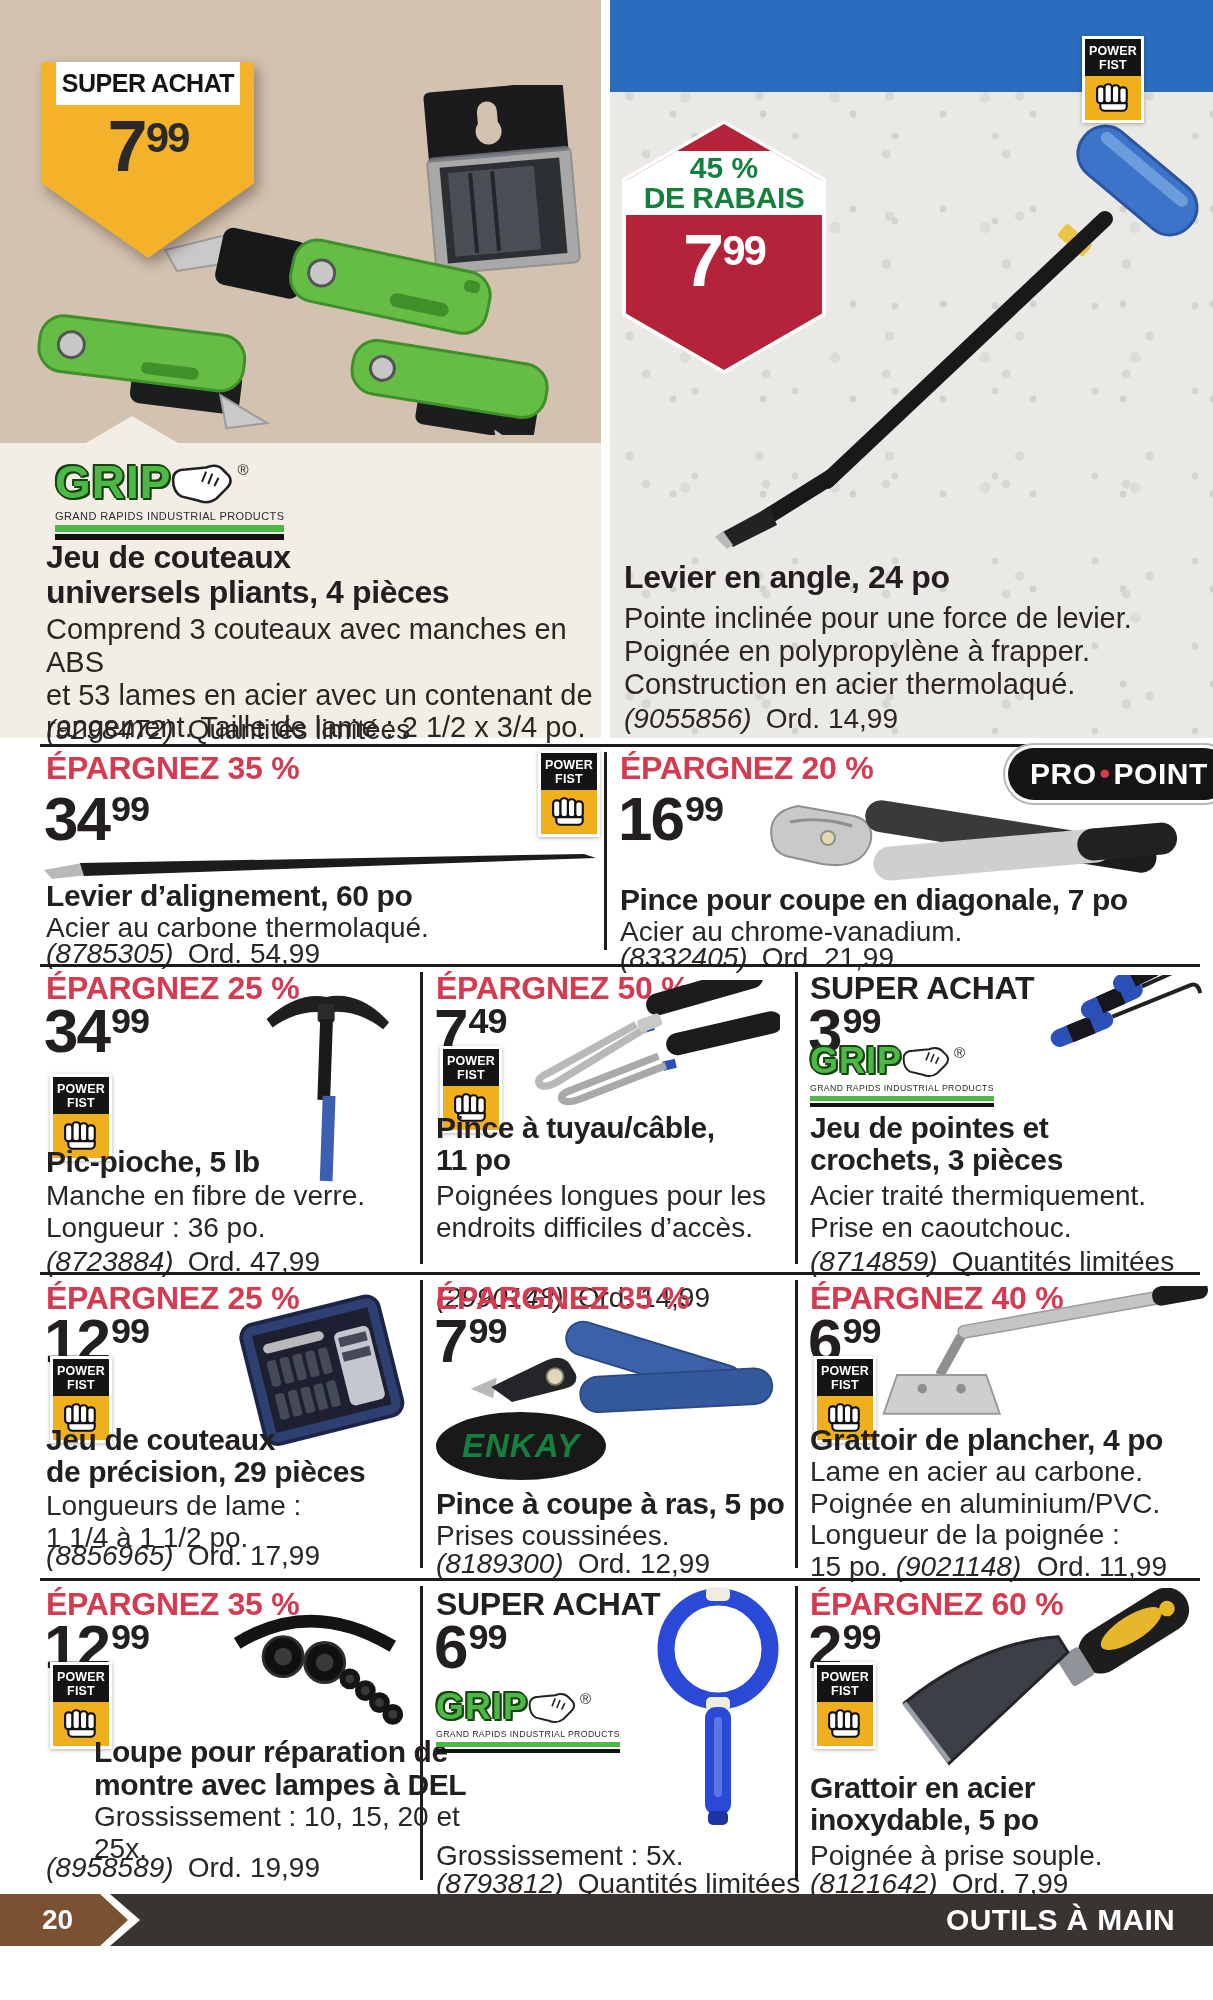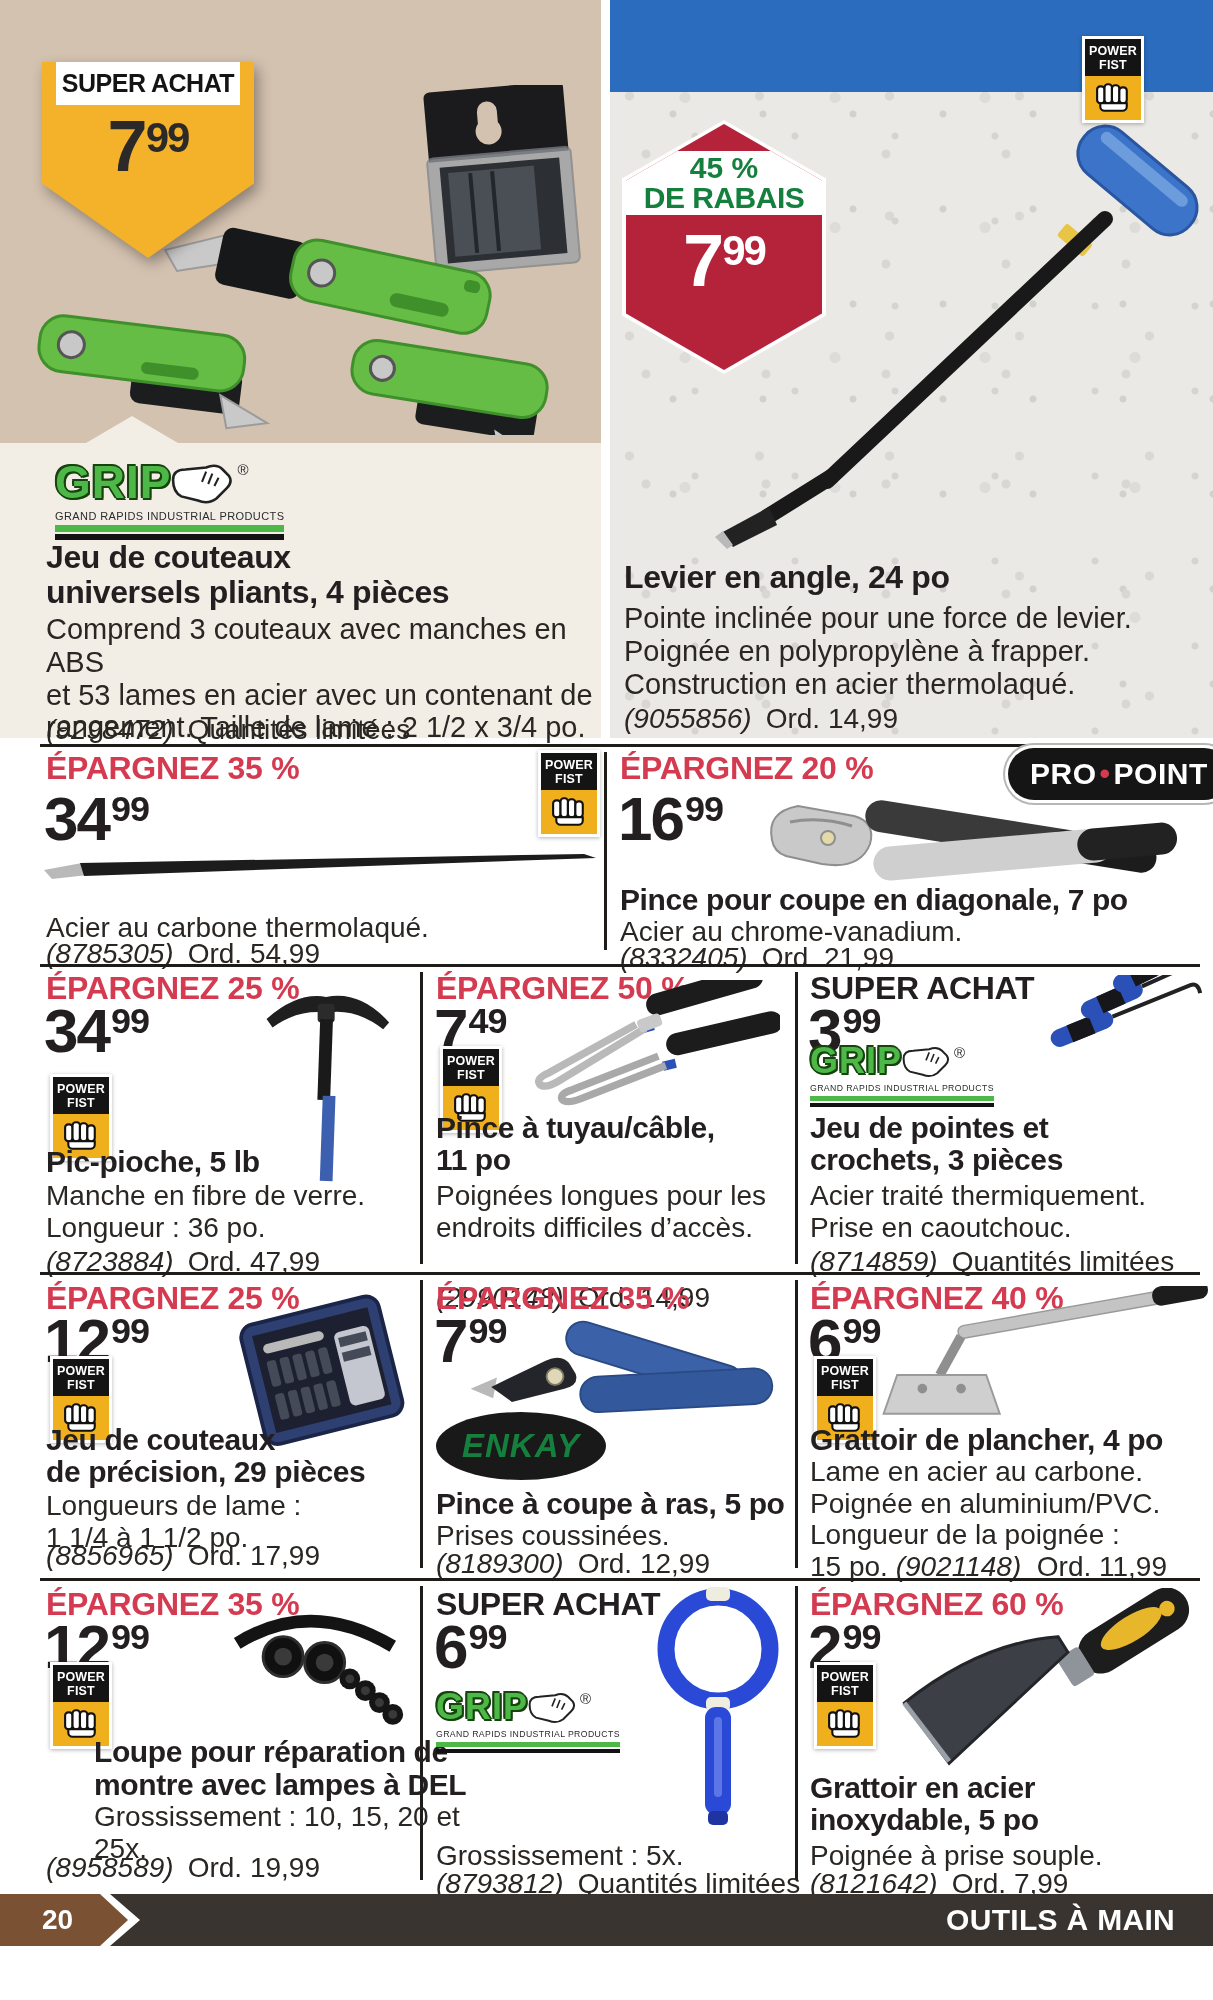--- a/index.html
+++ b/index.html
@@ -226,20 +226,21 @@
             <path d="M5 20 h25 v3 a4 4 0 0 1 -4 4 h-17 a4 4 0 0 1 -4 -4 z"></path>
           </g>
         </svg>
       </div>
   </div>
   <div class="abs price" style="left:44px;top:790px;"><span>34</span><span class="c">99</span></div>
   <svg class="abs" style="left:44px;top:852px;" width="552" height="28" viewBox="0 0 552 28">
     <polygon points="0,18 38,11 44,23 8,27" fill="#b9b9b9"></polygon>
     <polygon points="36,11 540,2 552,6 40,24" fill="#1c1c1c"></polygon>
   </svg>
+  <div class="abs title" style="left:46px;top:880px;width:540px;">Levier d’alignement, 60 po</div>
   <div class="abs body" style="left:46px;top:912px;width:540px;">Acier au carbone thermolaqué.</div>
   <div class="abs pn" style="left:46px;top:938px;">
     <i>(8785305)</i><span>Ord. 54,99</span>
   </div>
 
   <div class="vline" style="left:604px;top:752px;height:198px;"></div>
 
   <div class="abs save" style="left:620px;top:752px;">ÉPARGNEZ 20 %</div>
   <div class="abs propoint" style="left:1008px;top:748px;">
     <span>PRO</span><span class="pp-dot">•</span><span>POINT</span>

